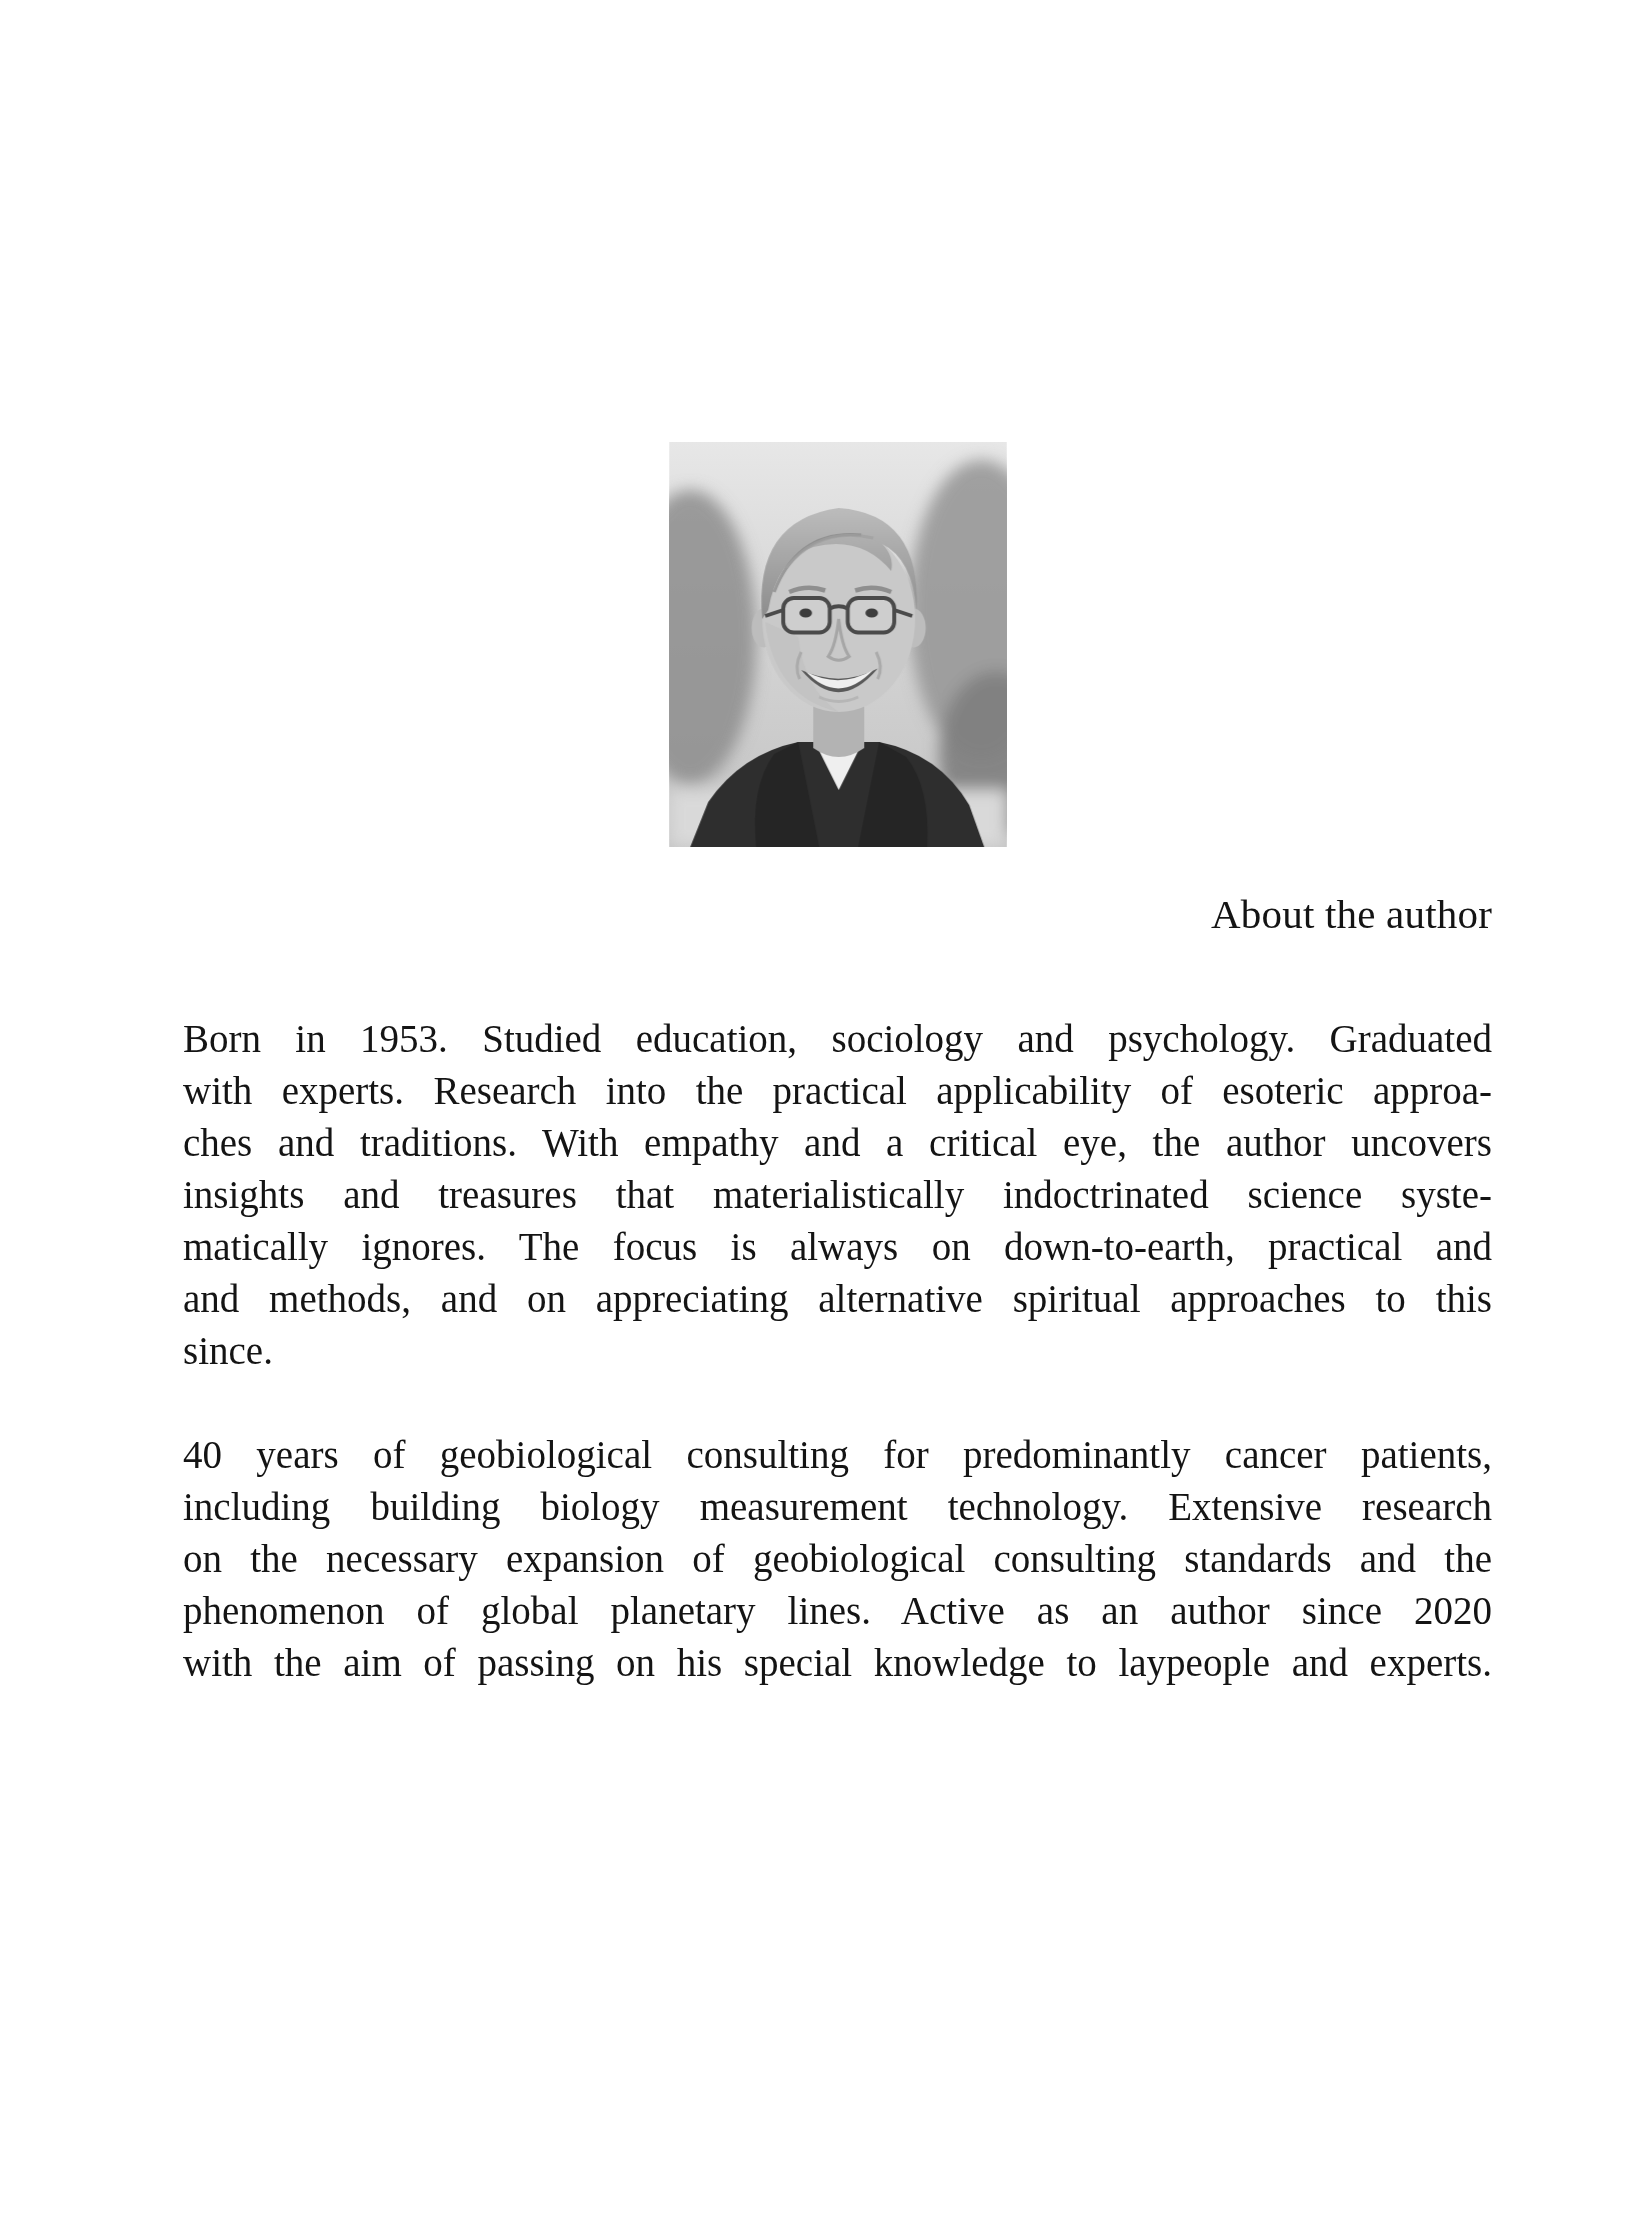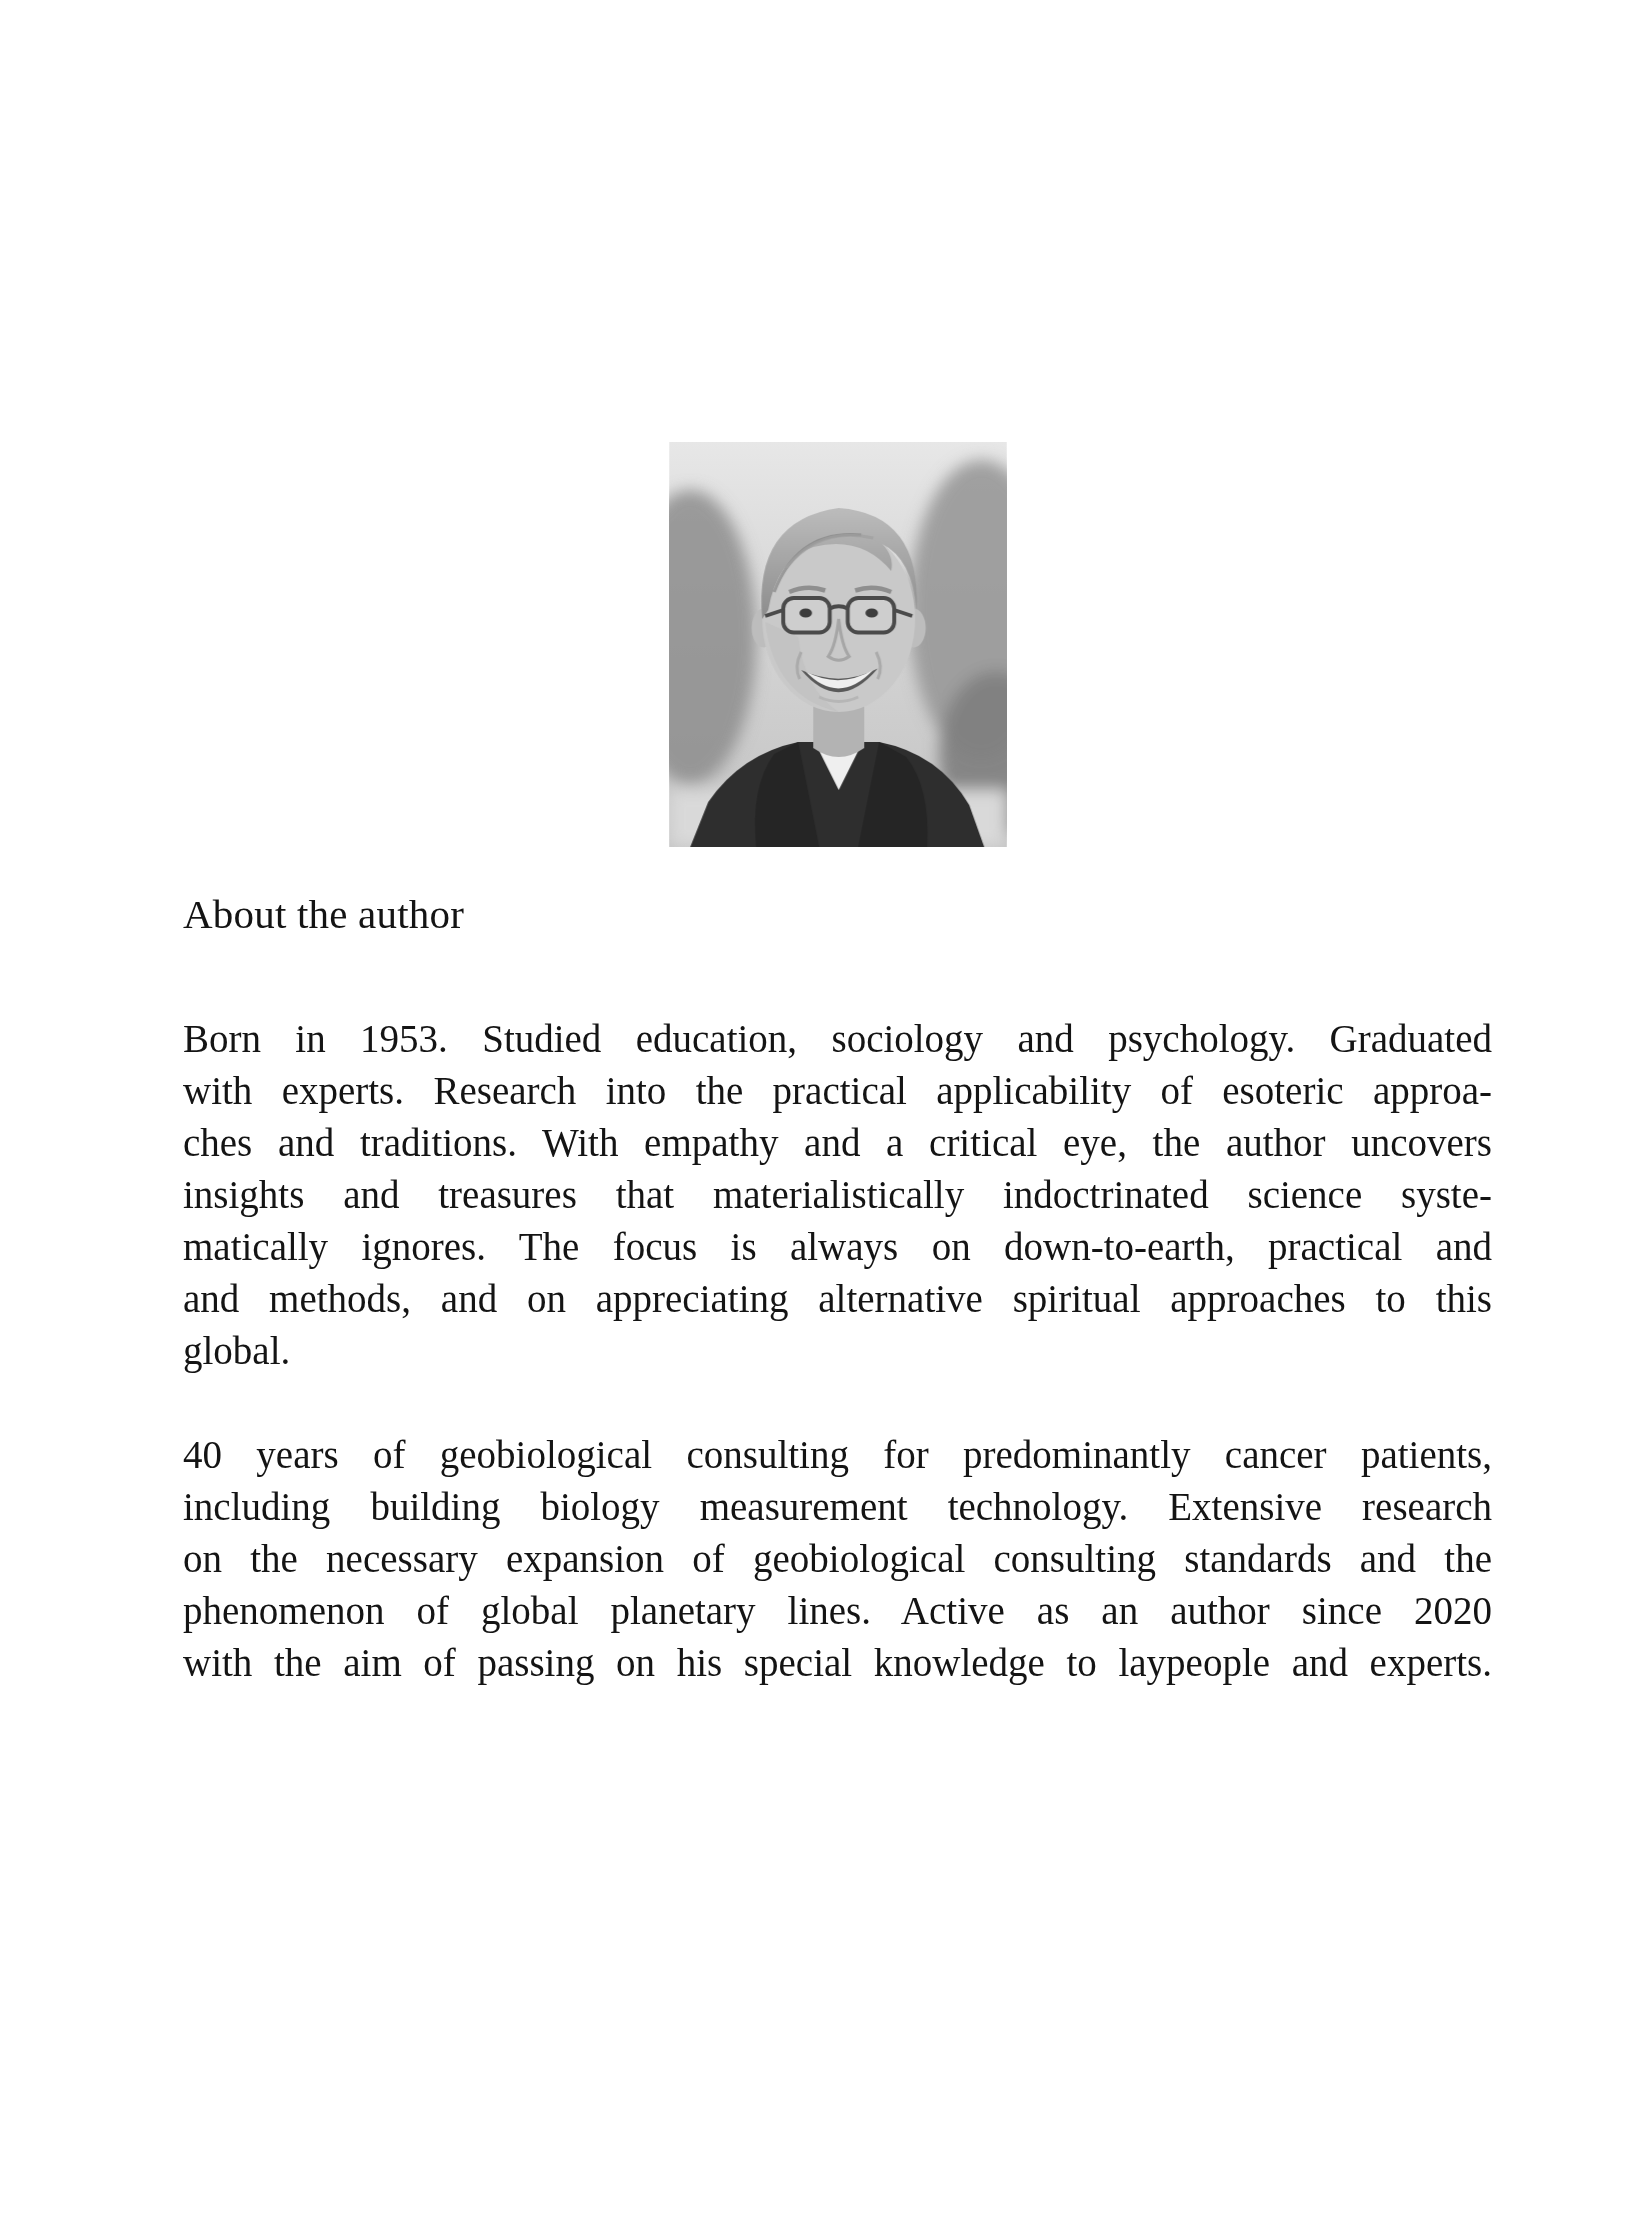--- a/index.html
+++ b/index.html
@@ -28,21 +28,21 @@
   }
   .photo-wrap svg {
     display: block;
     width: 100%;
     height: 100%;
   }
   .heading {
     margin: 43px 0 0 0;
     font-size: 41px;
     font-weight: 400;
-    text-align: left;
+    text-align: right;
     line-height: 1.2;
     letter-spacing: 0.2px;
   }
   .para {
     margin-top: 74px;
     font-size: 39px;
     line-height: 52px;
   }
   .para2 {
     margin-top: 52px;
@@ -132,21 +132,21 @@
 
   <h1 class="heading">About the author</h1>
 
   <div class="para">
     <div class="line">Born in 1953. Studied education, sociology and psychology. Graduated</div>
     <div class="line">with experts. Research into the practical applicability of esoteric approa-</div>
     <div class="line">ches and traditions. With empathy and a critical eye, the author uncovers</div>
     <div class="line">insights and treasures that materialistically indoctrinated science syste-</div>
     <div class="line">matically ignores. The focus is always on down-to-earth, practical and</div>
     <div class="line">and methods, and on appreciating alternative spiritual approaches to this</div>
-    <div class="line flush-left">global.</div>
+    <div class="line flush-left">since.</div>
   </div>
 
   <div class="para para2">
     <div class="line">40 years of geobiological consulting for predominantly cancer patients,</div>
     <div class="line">including building biology measurement technology. Extensive research</div>
     <div class="line">on the necessary expansion of geobiological consulting standards and the</div>
     <div class="line">phenomenon of global planetary lines. Active as an author since 2020</div>
     <div class="line">with the aim of passing on his special knowledge to laypeople and experts.</div>
   </div>
 

